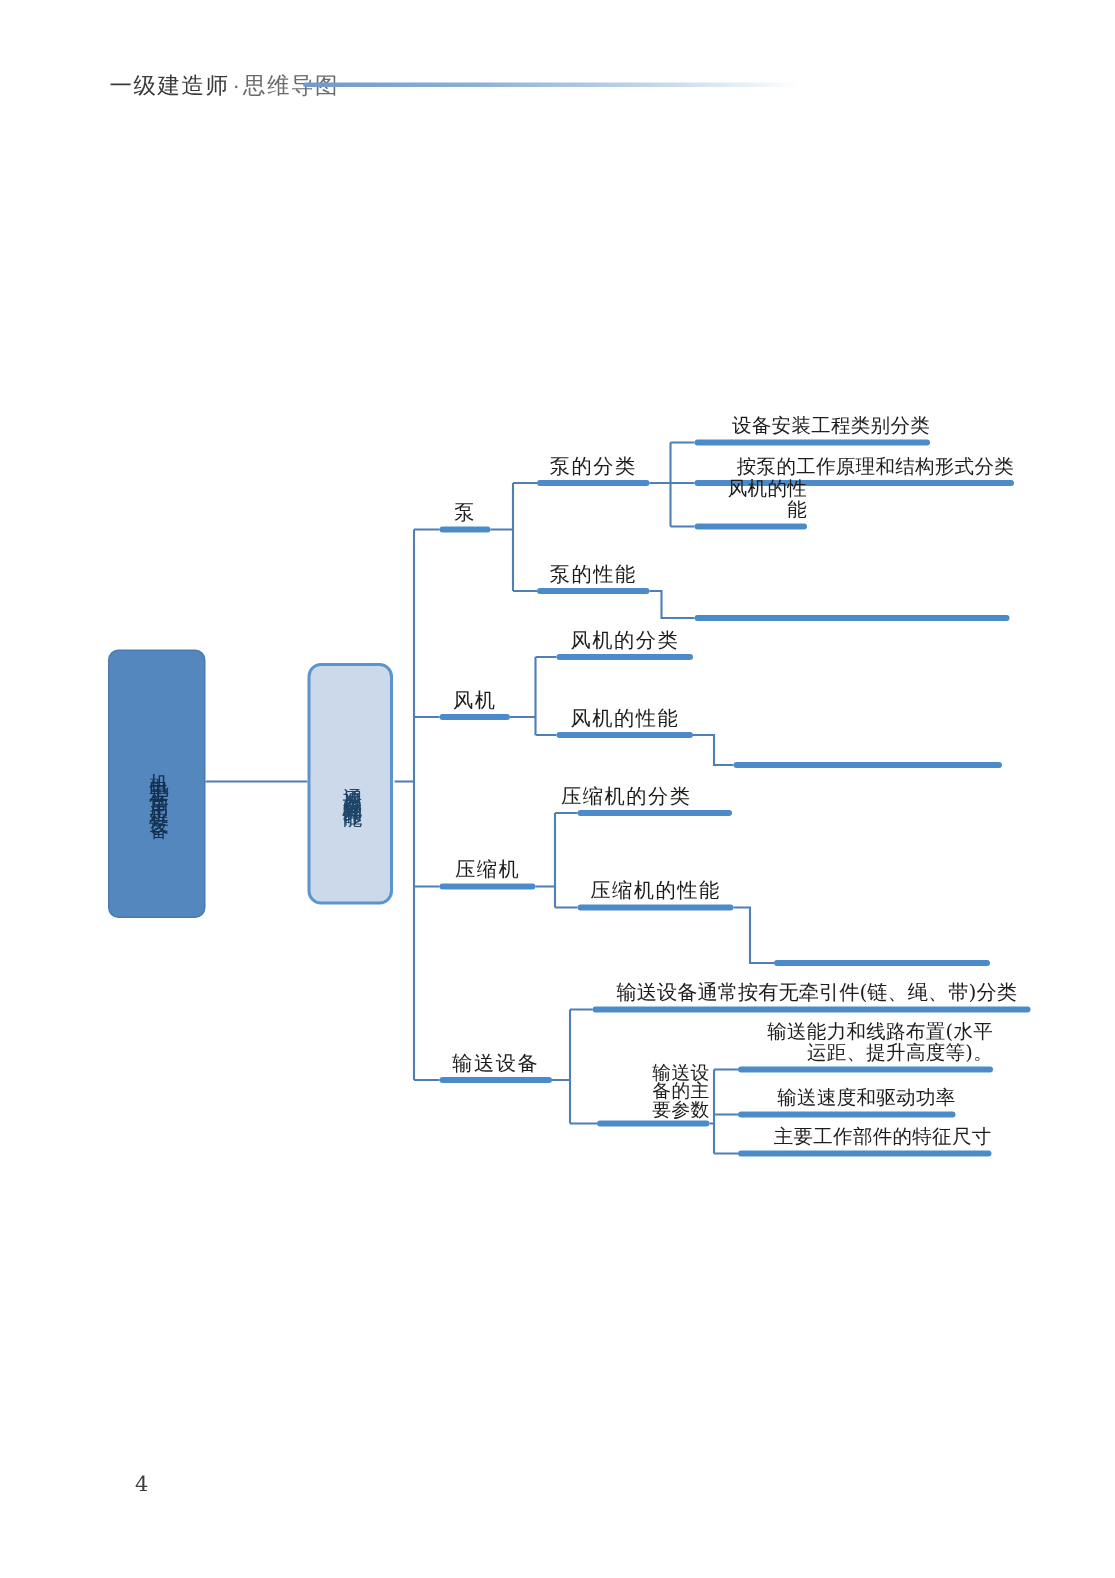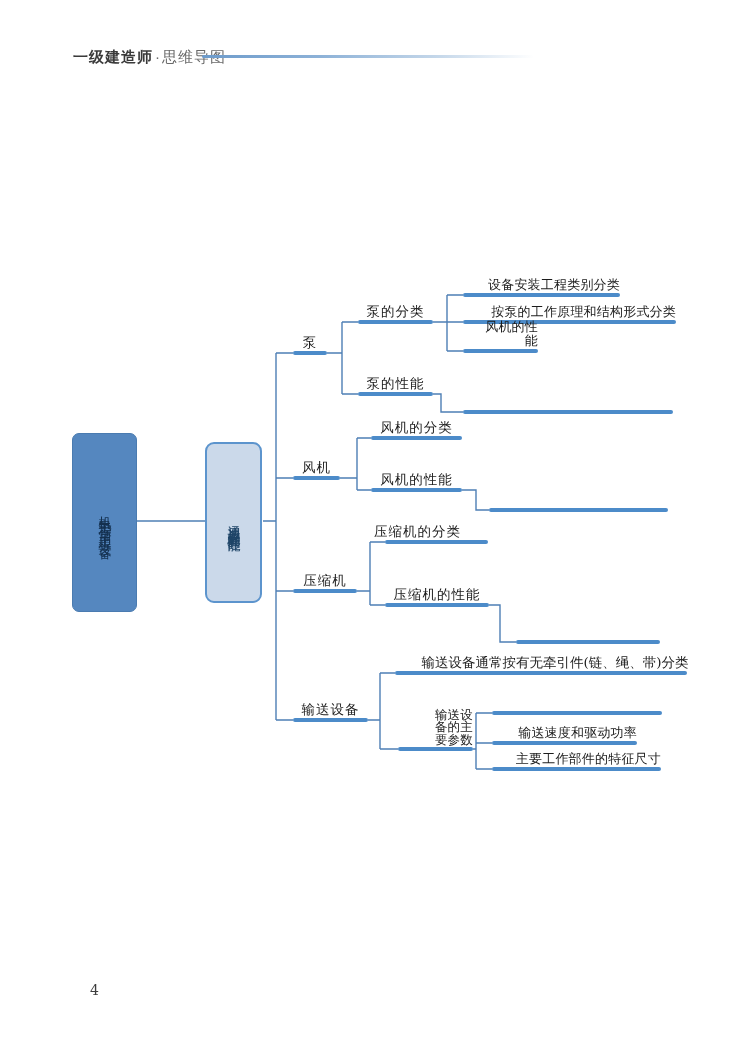--- a/index.html
+++ b/index.html
@@ -1,20 +1,20 @@
 <!DOCTYPE html>
 <html><head>
 <meta charset="utf-8">
 <style>
   html,body{margin:0;padding:0;background:#ffffff;}
   .page{position:relative;width:743px;height:1052px;background:#ffffff;overflow:hidden;
         font-family:"Liberation Sans","DejaVu Sans",sans-serif;}
   
   .hdr{position:absolute;left:73px;top:48px;height:20px;white-space:nowrap;}
-  .brand{font-size:15px;font-weight:bold;color:#3a3a3a;letter-spacing:1px;}
+  .brand{font-size:15px;font-weight:normal;color:#3a3a3a;letter-spacing:1px;}
   .divider{font-size:15px;color:#6a6a6a;margin:0 2px;}
   .subtitle{font-size:15px;color:#6a6a6a;letter-spacing:1px;}
   .rule{position:absolute;left:202px;top:55px;width:332px;height:3px;border-radius:2px;
         background:linear-gradient(90deg,#6d9bcb 0%,#8cb1d7 35%,#c3d6e9 70%,rgba(255,255,255,0) 100%);}
   
   .node{position:absolute;display:flex;align-items:center;justify-content:center;box-sizing:border-box;}
   .node span{writing-mode:vertical-rl;text-orientation:upright;
              font-family:"DejaVu Serif","Liberation Serif",serif;}
   .root{left:72px;top:433px;width:65px;height:179px;background:#5587BF;border:1px solid #4a7bb0;border-radius:7px;}
   .root span{font-size:13px;letter-spacing:3.5px;color:#14304f;}
@@ -100,28 +100,30 @@
   <div class="bar" style="left:385px;top:540px;width:103px"></div>
 
   <div class="lbl lab" style="left:385px;width:104px;bottom:450px">压缩机的性能</div>
   <div class="bar" style="left:385px;top:603px;width:104px"></div>
 
   <div class="bar" style="left:516px;top:640px;width:144px"></div>
 
   <div class="lbl lab" style="left:293px;width:75px;bottom:335px">输送设备</div>
   <div class="bar" style="left:293px;top:718px;width:75px"></div>
 
-  <div class="lbl lab" style="left:403px;width:292px;bottom:382px;text-align:center;padding-left:12px;letter-spacing:0">输送设备通常按有无牵引件(链、绳、带)分类</div>
+  <div class="lbl lab" style="left:386px;width:292px;bottom:382px;text-align:right;padding-left:12px;letter-spacing:0">输送设备通常按有无牵引件(链、绳、带)分类</div>
   <div class="bar" style="left:395px;top:671px;width:292px"></div>
 
   <div class="lbl det" style="left:398px;width:75px;bottom:306px;padding-left:10px;line-height:12.5px;font-size:12.5px">输送设
 备的主
 要参数</div>
   <div class="bar" style="left:398px;top:747px;width:75px"></div>
 
+  <div class="lbl det" style="left:492px;width:170px;bottom:342px;padding-left:8px">输送能力和线路布置(水平
+运距、提升高度等)。</div>
   <div class="bar" style="left:492px;top:711px;width:170px"></div>
 
   <div class="lbl det" style="left:492px;width:145px;bottom:312px;padding-left:8px">输送速度和驱动功率</div>
   <div class="bar" style="left:492px;top:741px;width:145px"></div>
 
   <div class="lbl det" style="left:492px;width:169px;bottom:286px;padding-left:10px">主要工作部件的特征尺寸</div>
   <div class="bar" style="left:492px;top:767px;width:169px"></div>
 
   <div class="pagenum">4</div>
 

